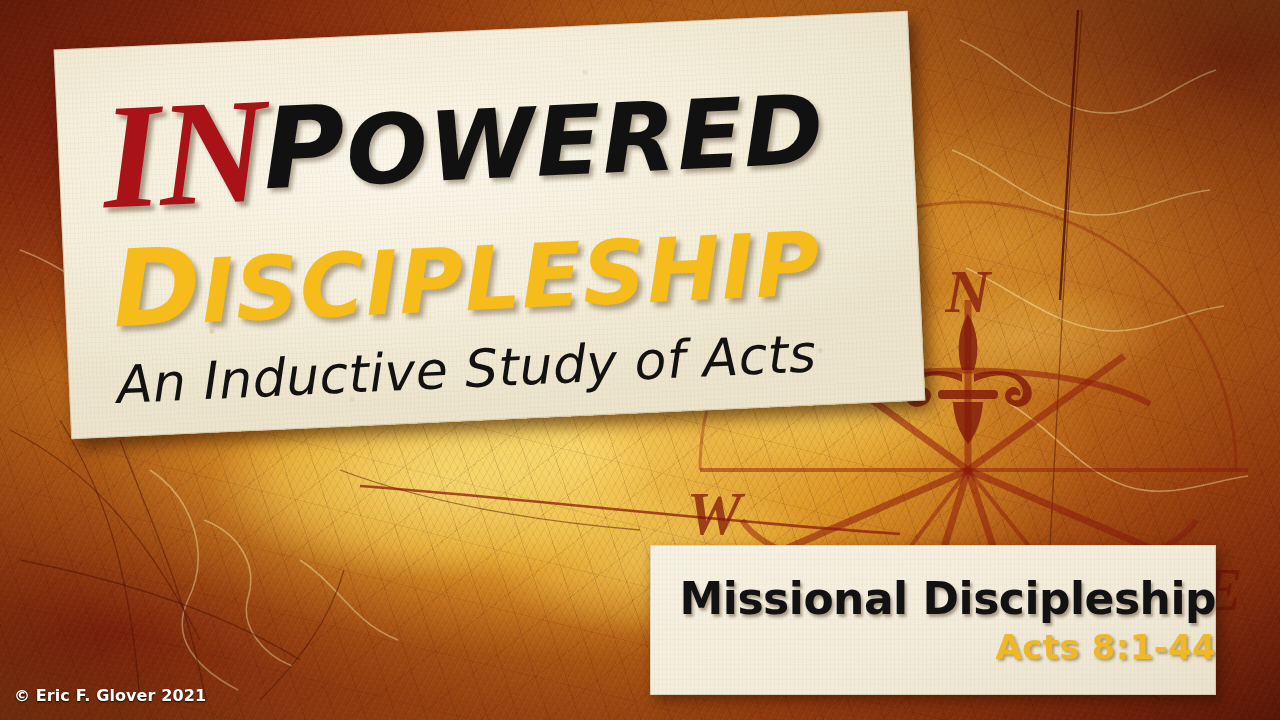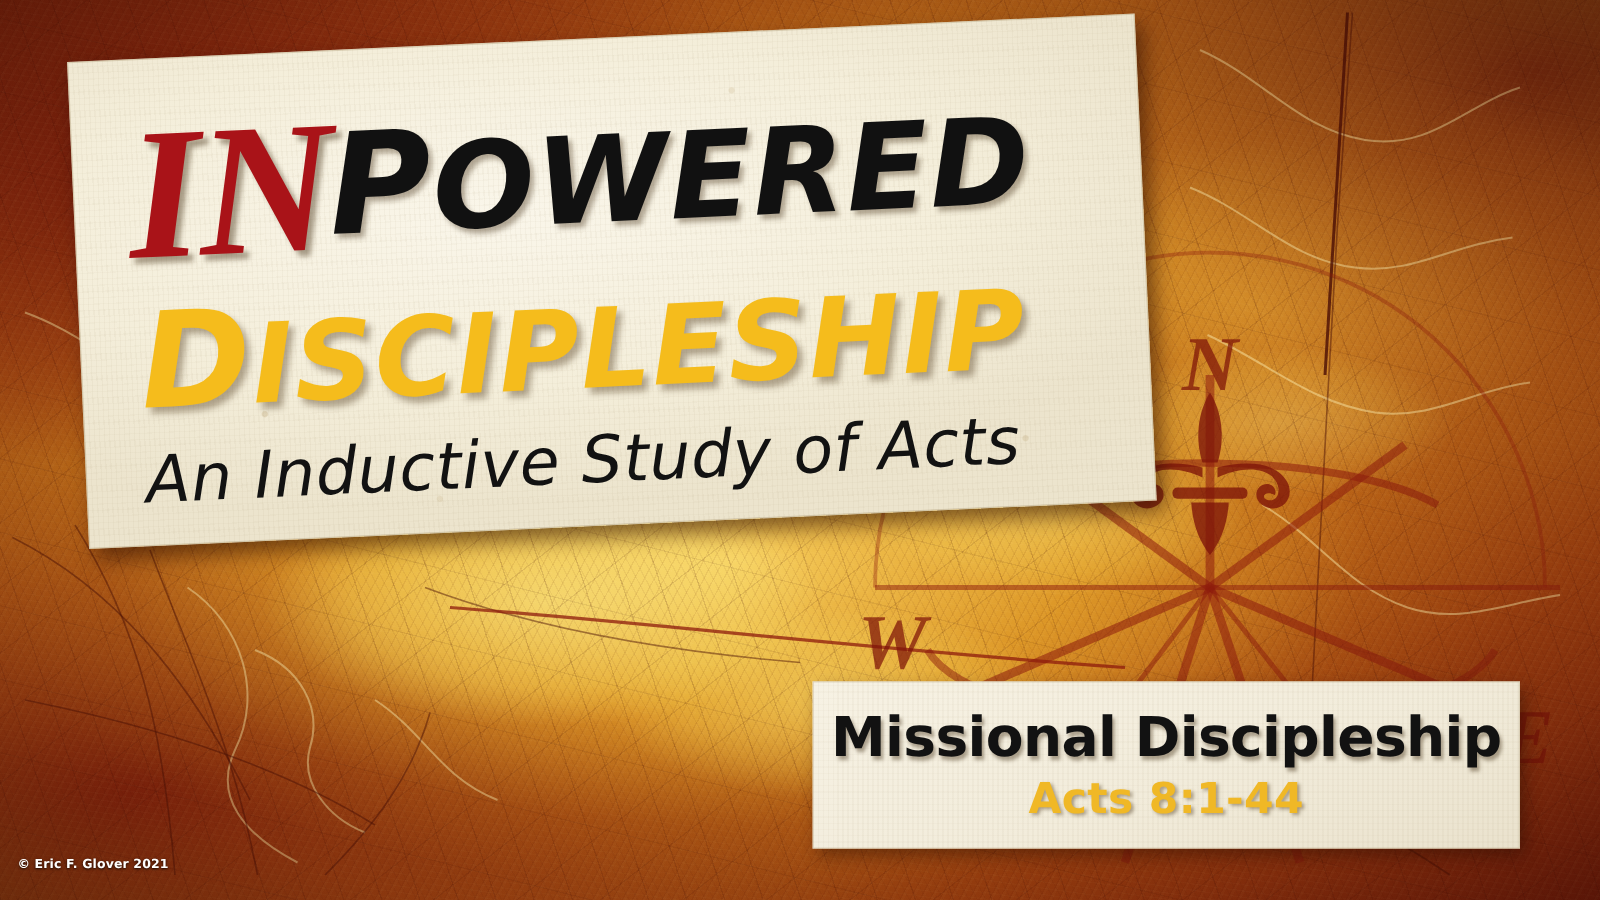--- a/index.html
+++ b/index.html
@@ -150,26 +150,26 @@
     letter-spacing: 0.5px;
     line-height: 1;
   }
 
   
   #subject-box {
     position: absolute;
     left: 650px;
     top: 545px;
     width: 566px;
-    height: 134px;
+    height: 150px;
     background: linear-gradient(160deg, #f7f2e4 0%, #f2ecdb 55%, #eae2cd 100%);
     box-shadow: 4px 6px 13px rgba(40,10,2,0.48), 0 0 0 1px rgba(170,150,110,0.30) inset;
     display: flex;
     flex-direction: column;
-    align-items: center;
+    align-items: flex-end;
     justify-content: center;
   }
   #subject-box .paper-grain {
     position: absolute; inset: 0;
     background-image:
       repeating-linear-gradient(90deg, rgba(150,130,90,0.05) 0px, rgba(150,130,90,0.05) 1px, rgba(0,0,0,0) 1px, rgba(0,0,0,0) 4px),
       repeating-linear-gradient(0deg, rgba(150,130,90,0.035) 0px, rgba(150,130,90,0.035) 1px, rgba(0,0,0,0) 1px, rgba(0,0,0,0) 5px);
     pointer-events: none;
   }
   .subject-title {
@@ -192,21 +192,21 @@
     text-shadow: 2px 2px 3px rgba(80,60,30,0.45);
   }
 
   
   #copyright {
     position: absolute;
     left: 14px;
     top: 686px;
     font-family: "DejaVu Sans", sans-serif;
     font-weight: bold;
-    font-size: 10px;
+    font-size: 16px;
     letter-spacing: 0.1px;
     color: #ffffff;
     text-shadow: 0 1px 2px rgba(0,0,0,0.85);
     white-space: nowrap;
   }
 </style>
 </head>
 <body>
 
 <div id="slide">

